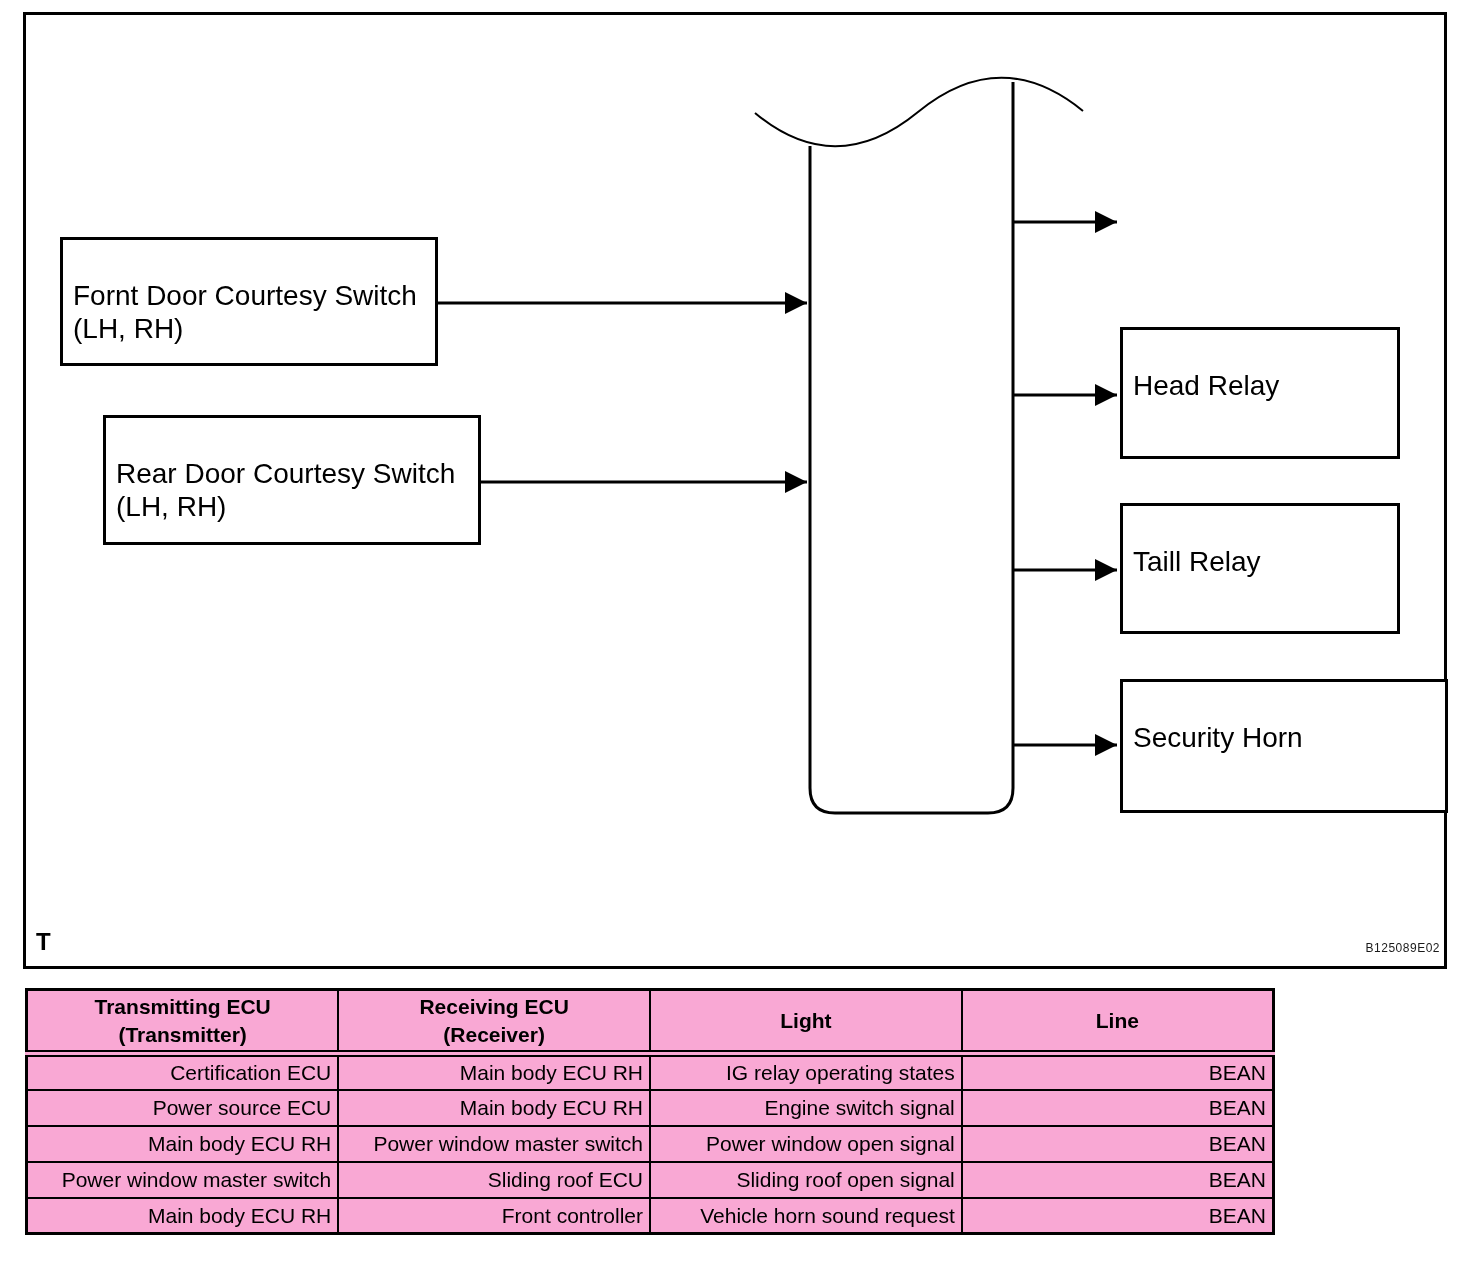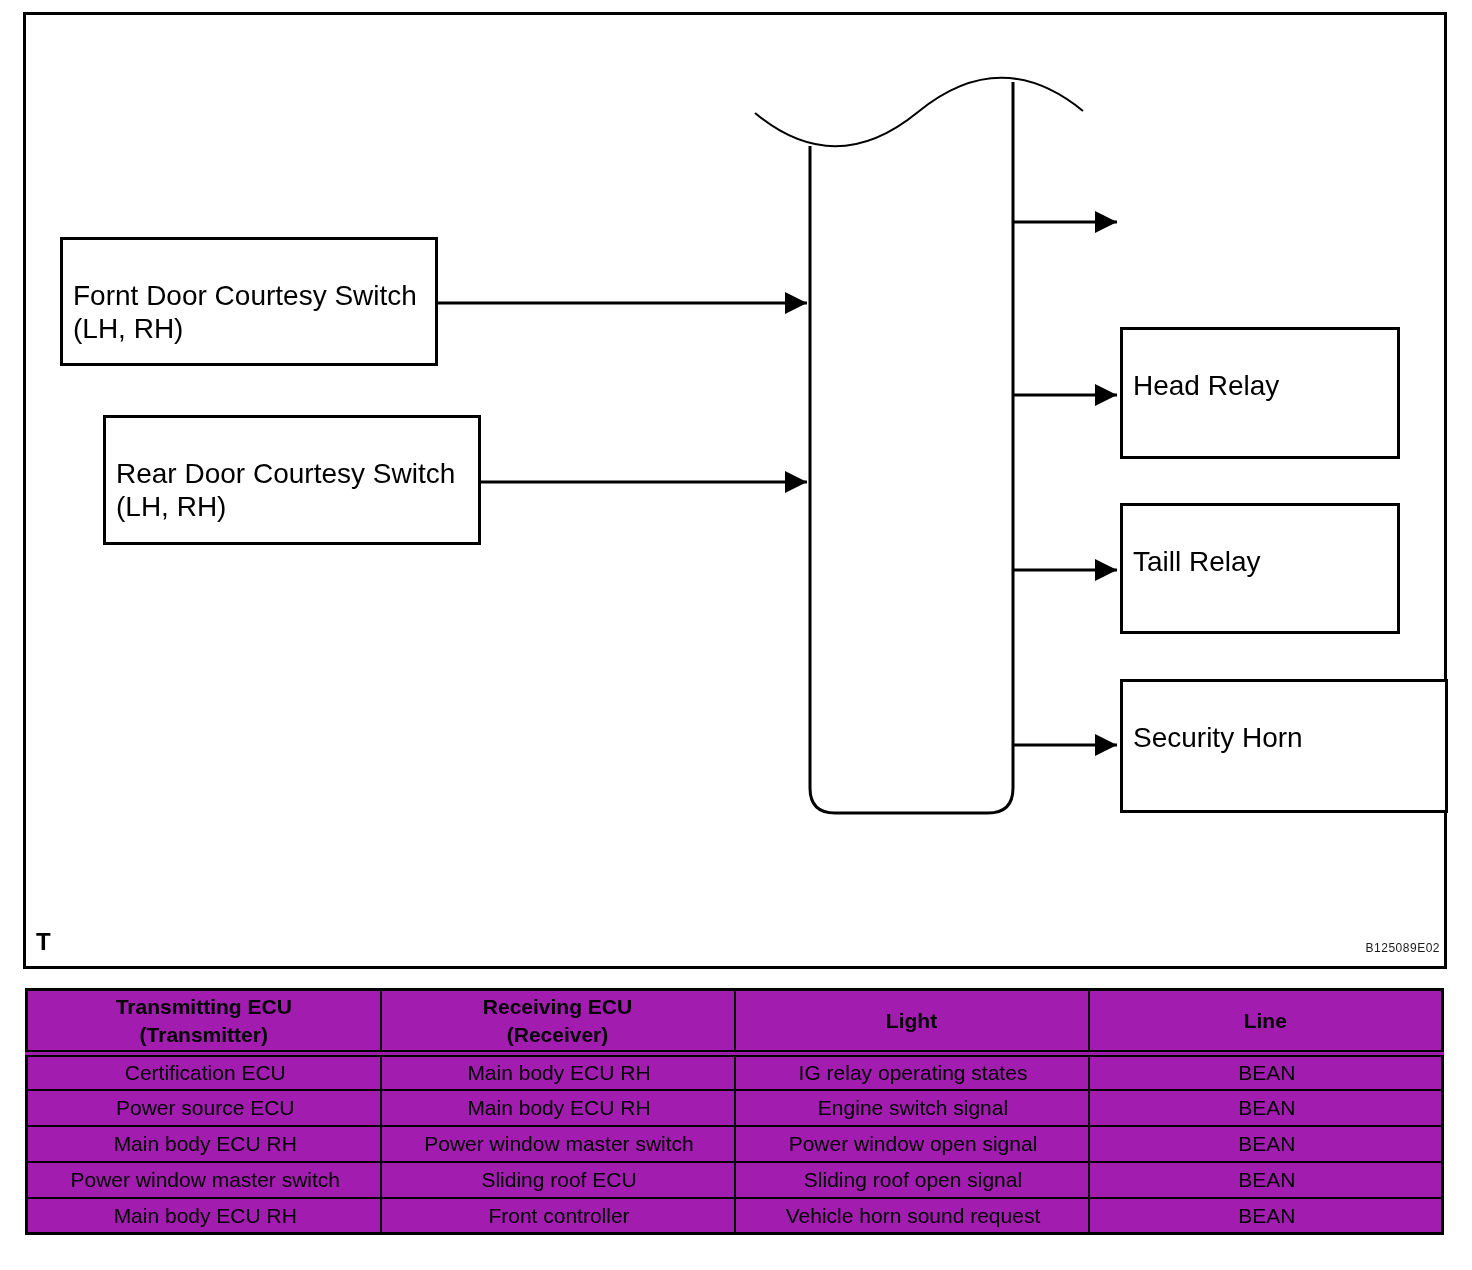--- a/index.html
+++ b/index.html
@@ -66,45 +66,45 @@
     text-align: right;
     font-size: 12px;
     color: #1a1a1a;
     letter-spacing: 0.5px;
   }
   
   table.signal-table {
     position: absolute;
     left: 25px;
     top: 988px;
-    width: 1419px;
+    width: 1250px;
     border-collapse: collapse;
     table-layout: fixed;
     border: 3px solid #000000;
     font-size: 21px;
-    background: #a21caf;
+    background: #f9a8d4;
   }
   table.signal-table th,
   table.signal-table td {
     border: 2px solid #000000;
     vertical-align: middle;
     box-sizing: border-box;
   }
   table.signal-table th {
     height: 62px;
     font-weight: bold;
     text-align: center;
     white-space: pre-line;
     line-height: 1.32;
     border-bottom: 7px double #000000;
     padding: 2px 6px;
   }
   table.signal-table td {
     height: 36px;
-    text-align: center;
+    text-align: right;
     padding: 2px 6px 2px 9px;
     white-space: nowrap;
     overflow: hidden;
     margin-top: 24px;
   }
 </style>
 </head>
 <body>
 
 <div class="page">

